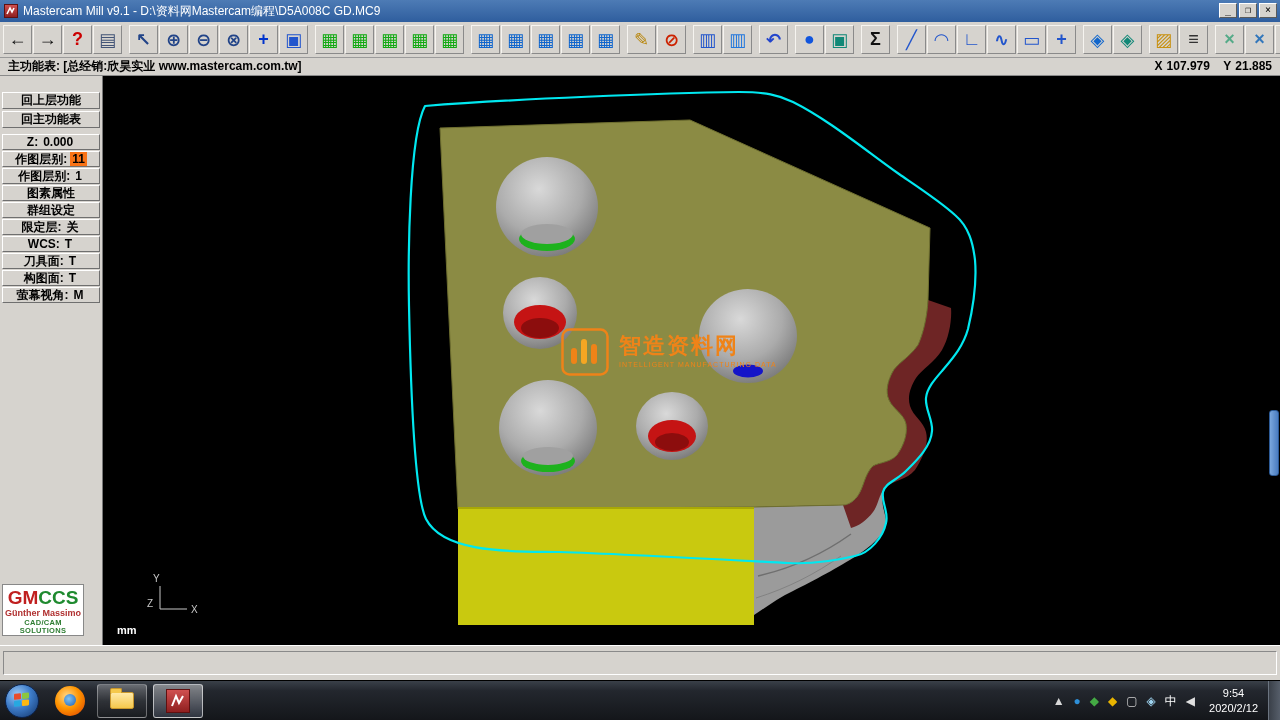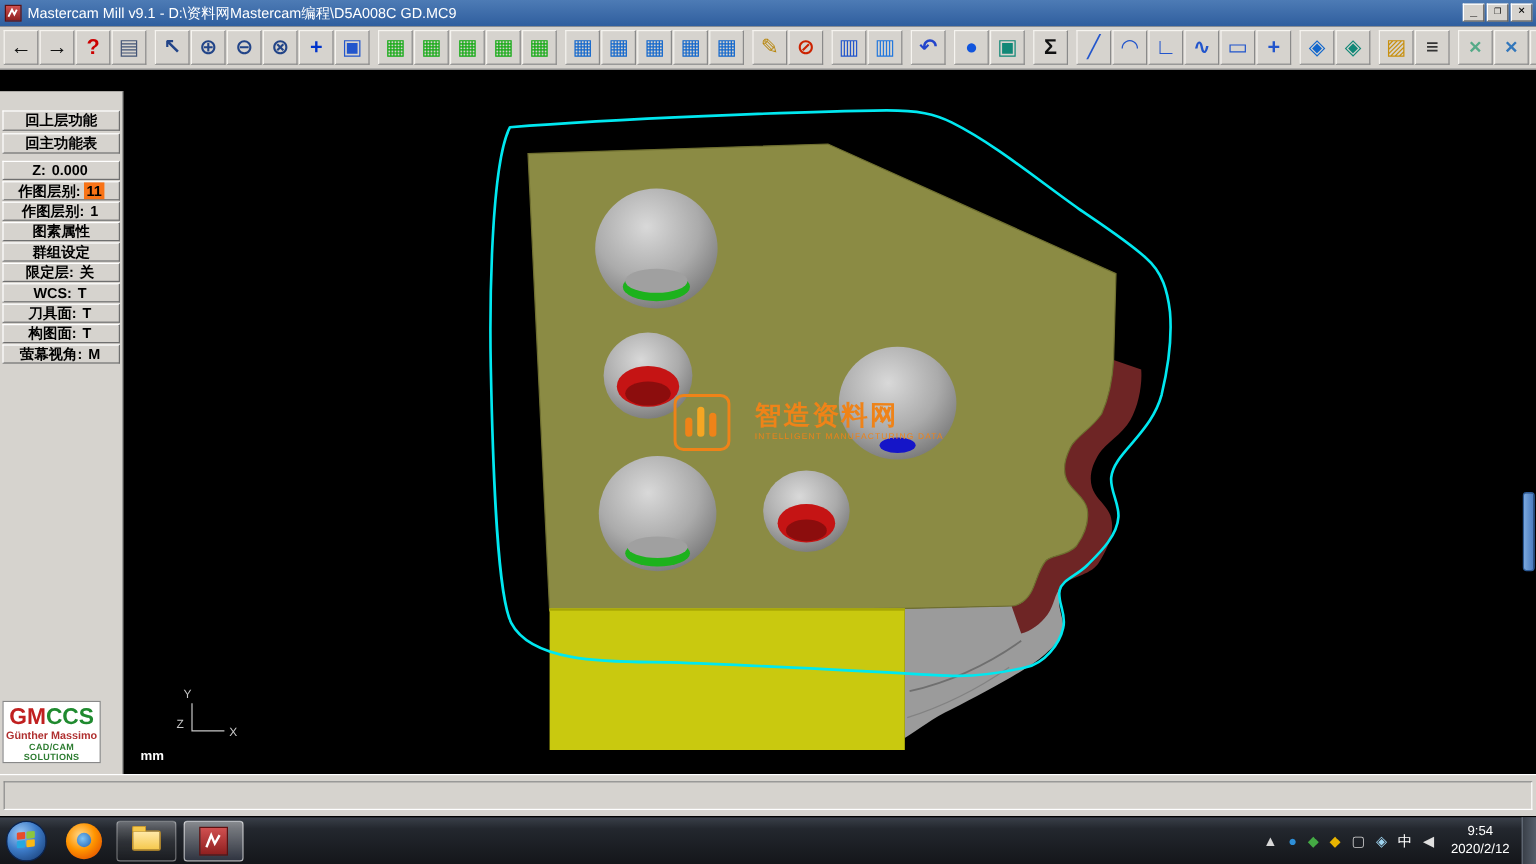--- a/index.html
+++ b/index.html
@@ -51,21 +51,21 @@
   .logo-gm { color:#c02020; } .logo-ccs { color:#1f8a2f; }
   .logo-sub1 { font-size:9px; font-weight:bold; color:#b03030; }
   .logo-sub2 { font-size:7.5px; font-weight:bold; color:#2e7d32; letter-spacing:.3px; }
 
   
   .viewport { position:absolute; left:103px; top:76px; width:1177px; height:569px; background:#000; overflow:hidden; }
   .viewport svg.scene { position:absolute; left:0; top:0; }
   .units { position:absolute; left:14px; top:548px; color:#fff; font-size:11px; font-weight:bold; }
   .vscroll { position:absolute; right:1px; top:334px; width:10px; height:66px; border-radius:3px;
     background:linear-gradient(90deg,#7aa7dd,#4a7cc0); border:1px solid #2c5a96; }
-  .watermark { position:absolute; left:458px; top:252px; display:flex; gap:20px; align-items:flex-start; }
+  .watermark { position:absolute; left:458px; top:252px; display:flex; gap:10px; align-items:flex-start; }
   .wm-text-title { font-size:22px; font-weight:bold; color:#ef8318; letter-spacing:2px; line-height:1; margin-top:7px; }
   .wm-text-sub { font-size:7px; color:#ef8318; letter-spacing:1px; margin-top:4px; }
 
   
   .promptbar { position:absolute; left:0; top:645px; width:1280px; height:35px; background:#d6d3ce;
     border-top:1px solid #fff; }
   .prompt-field { position:absolute; left:3px; top:5px; right:3px; height:24px;
     border:1px solid; border-color:#8a8a8a #ffffff #ffffff #8a8a8a; background:#d6d3ce;
     font-size:12px; line-height:22px; padding:0 4px; color:#000; }
 
@@ -158,20 +158,27 @@
       <div class="tbtn" style="color: rgb(34, 85, 204);">+</div>
       <div class="tbtn gap" style="color: rgb(17, 102, 204);">◈</div>
       <div class="tbtn" style="color: rgb(17, 136, 119);">◈</div>
       <div class="tbtn gap" style="color: rgb(200, 144, 15);">▨</div>
       <div class="tbtn" style="color: rgb(51, 51, 51);">≡</div>
       <div class="tbtn gap" style="color: rgb(85, 170, 136);">×</div>
       <div class="tbtn" style="color: rgb(51, 119, 187);">×</div>
       <div class="tbtn" style="color: rgb(85, 170, 85);">×</div>
     </div>
 
+  <div class="menubar">
+    <span>主功能表: [总经销:欣昊实业  www.mastercam.com.tw]</span>
+    <span class="coords">
+      <span>X</span><span style="margin-left:4px">107.979</span>
+      <span>Y</span><span style="margin-left:4px">21.885</span>
+    </span>
+  </div>
 
   <div class="sidebar">
     <div class="sidebar-nav">
         <div class="sbtn nav">回上层功能</div>
         <div class="sbtn nav">回主功能表</div>
       </div>
     <div class="sidebar-status">
         <div class="sbtn">
           <span>Z:</span>
           <span class="val">0.000</span>

